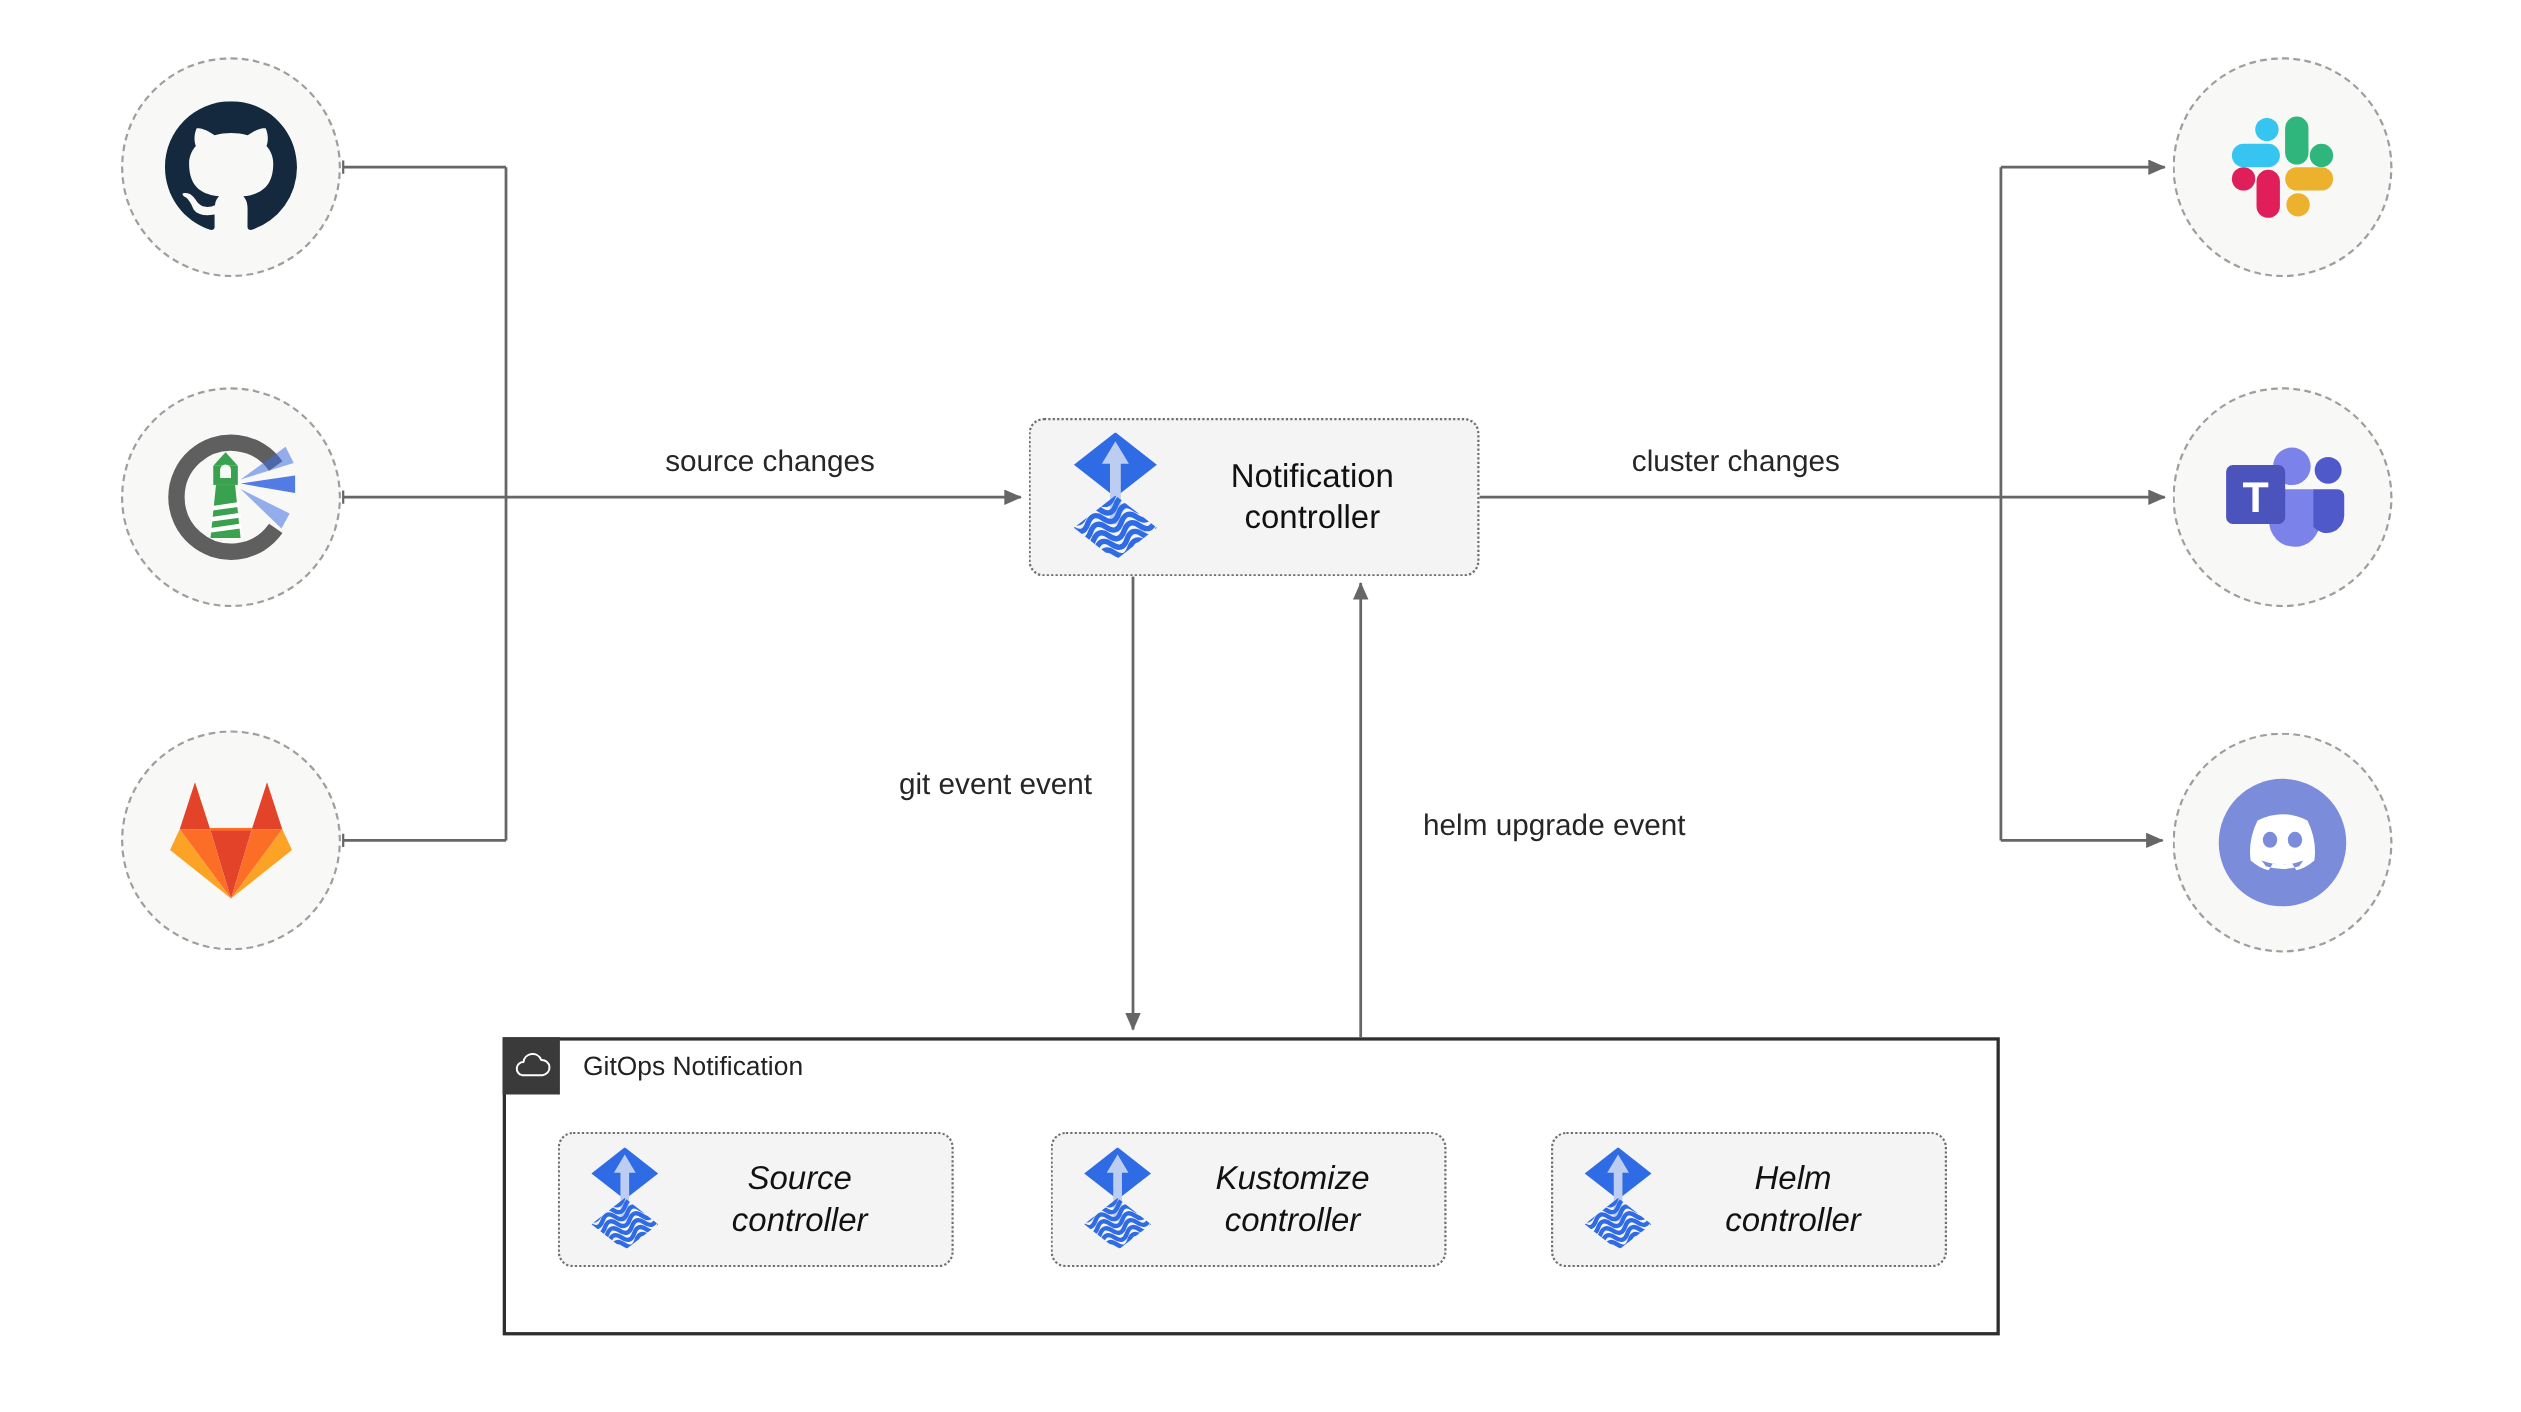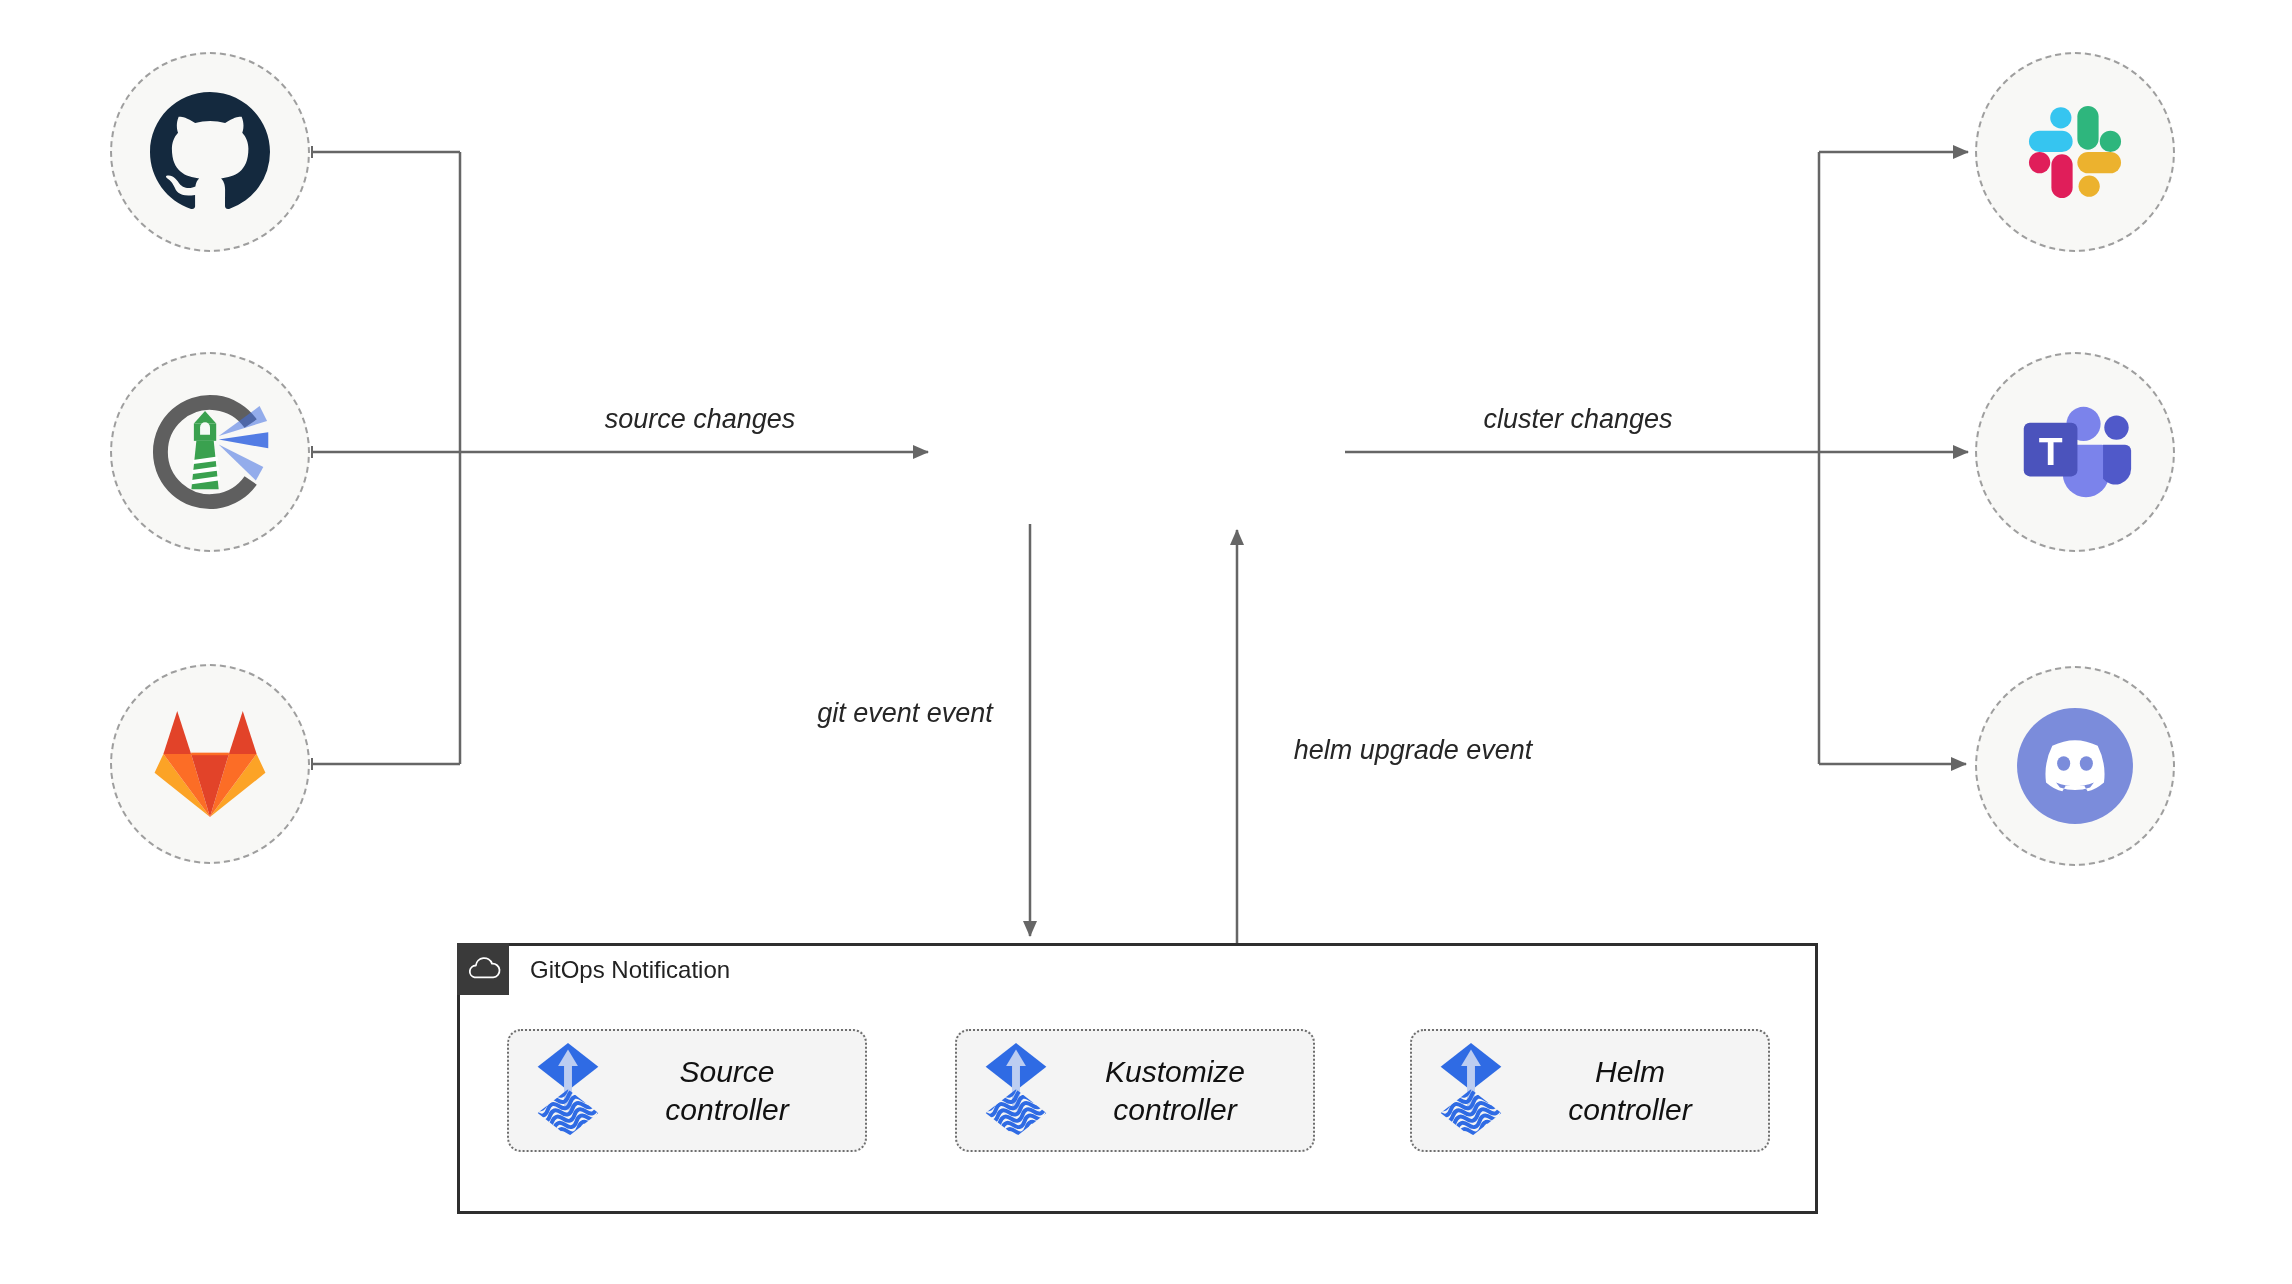--- a/index.html
+++ b/index.html
@@ -17,21 +17,21 @@
   .ctrl-box{
     position:absolute;background:#f4f4f4;border:2px dotted #6e6e6e;border-radius:14px;
     box-sizing:border-box;display:flex;align-items:center;
   }
   .ctrl-box .flux{flex:0 0 auto;}
   .ctrl-label{
     flex:1 1 auto;text-align:center;font-size:30px;line-height:1.25;color:#111;
     padding:0 18px 0 6px;
   }
   .edge-label{
-    position:absolute;transform:translateX(-50%);font-size:27px;color:#262626;white-space:nowrap;font-style:italic;
+    position:absolute;transform:translateX(-50%);font-size:27px;color:#262626;white-space:nowrap;
   }
   .gitops-box{
     position:absolute;left:457px;top:943px;width:1361px;height:271px;
     border:3px solid #2e2e2e;background:#ffffff;box-sizing:border-box;
   }
   .gitops-badge{
     position:absolute;left:-3px;top:-3px;width:52px;height:52px;background:#3a3a3a;
     display:flex;align-items:center;justify-content:center;
   }
   .gitops-title{
@@ -141,20 +141,26 @@
       <polygon points="87,38 50,88 94,53" fill="#fca326"></polygon>
       <polygon points="13,38 35,38 50,88" fill="#fc6d26"></polygon>
       <polygon points="87,38 65,38 50,88" fill="#fc6d26"></polygon>
       <polygon points="24,4 35,38 13,38" fill="#e24329"></polygon>
       <polygon points="76,4 87,38 65,38" fill="#e24329"></polygon>
       <polygon points="35,38 65,38 50,88" fill="#e24329"></polygon>
       <rect x="35" y="37" width="30" height="2" fill="#fc6d26"></rect>
     </svg>
   </div>
 
+  <div class="ctrl-box notif-box">
+    <svg class="flux" width="82" height="118" viewBox="0 0 100 144">
+      <use href="#flux-logo"></use>
+    </svg>
+    <div class="ctrl-label">Notification controller</div>
+  </div>
 
   <div class="node-circle" style="left:1975px;top:52px">
     <svg width="118" height="118" viewBox="0 0 100 100">
       <g fill="#36c5f0">
         <circle cx="38" cy="21" r="9"></circle>
         <rect x="11" y="32" width="37" height="18" rx="9"></rect>
       </g>
       <g fill="#2eb67d">
         <rect x="52" y="11" width="18" height="37" rx="9"></rect>
         <circle cx="80" cy="41" r="9"></circle>

